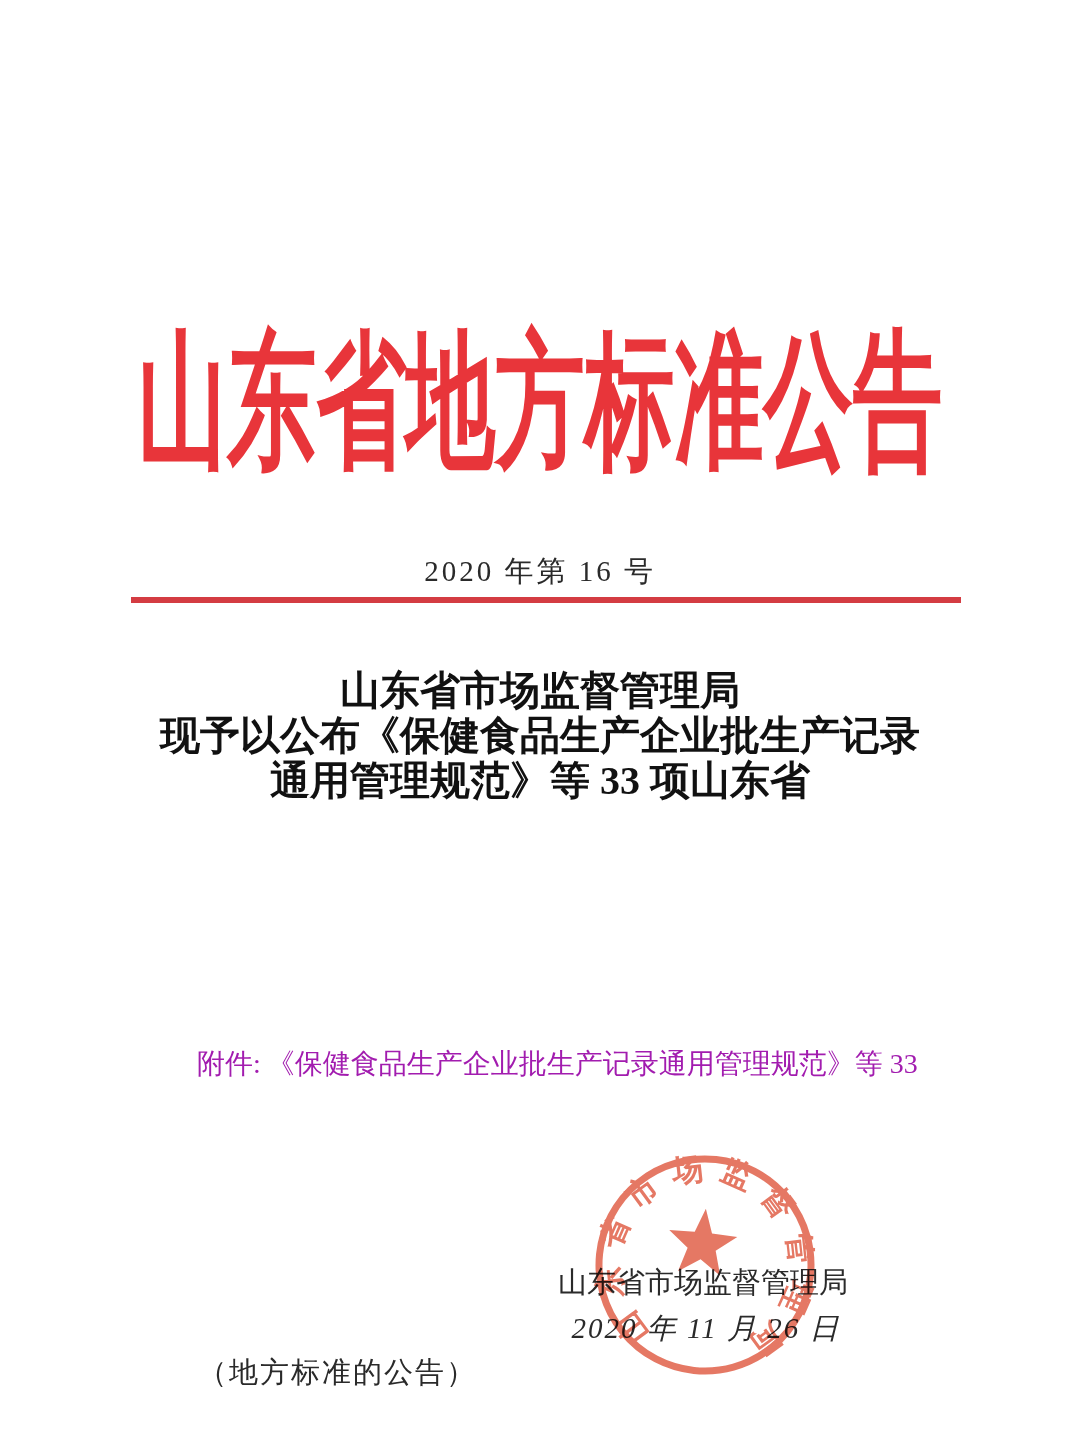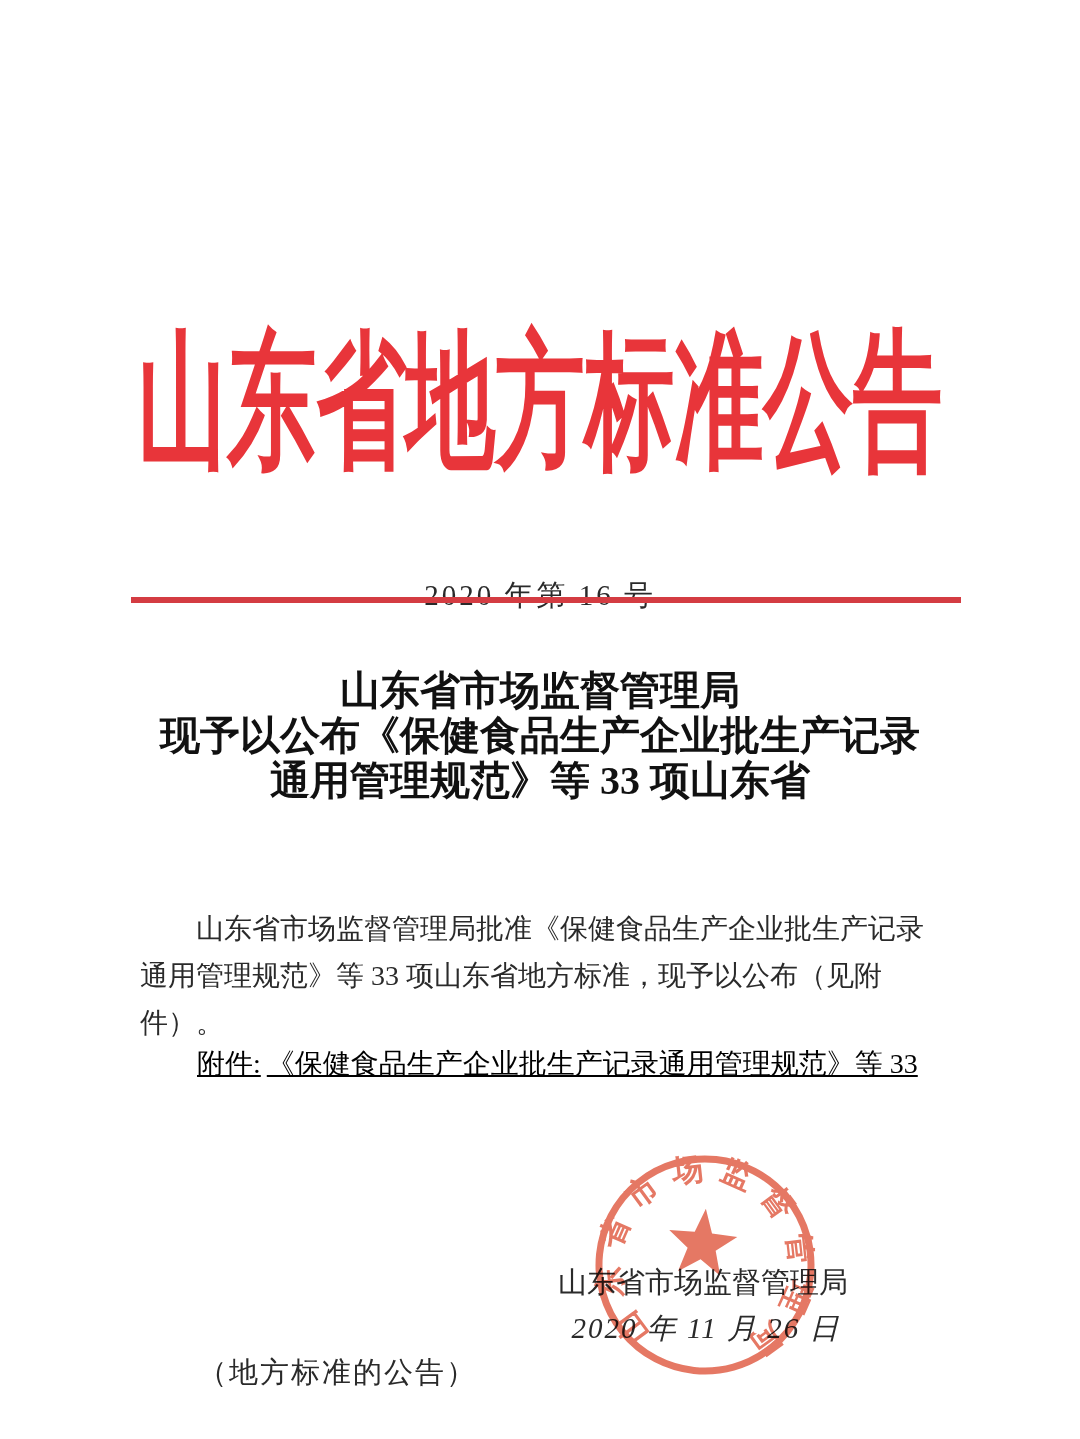--- a/index.html
+++ b/index.html
@@ -25,21 +25,20 @@
   .issue-number {
     position: absolute;
     top: 551px;
     left: 0;
     width: 1080px;
     text-align: center;
     font-size: 29px;
     line-height: 40px;
     letter-spacing: 3px;
     color: #2a2a2a;
-    margin-top: 24px;
   }
 
   .red-rule {
     position: absolute;
     top: 597px;
     left: 131px;
     width: 830px;
     height: 6px;
     background: #d43c42;
   }
@@ -66,23 +65,22 @@
     color: #2a2a2a;
   }
   .body-line-1 { text-indent: 56px; }
 
   .attach-line-1 {
     position: absolute;
     top: 1044px;
     left: 197px;
     font-size: 28px;
     line-height: 40px;
-    color: #000000;
+    color: #a21caf;
     white-space: nowrap;
-    text-decoration: underline;
   }
   .attach-label { margin-right: 6px; }
   .attach-line-2 {
     position: absolute;
     top: 1087px;
     left: 275px;
     font-size: 28px;
     line-height: 40px;
     color: #2a2a2a;
     white-space: nowrap;
@@ -146,24 +144,20 @@
   <div class="issue-number">2020 年第 16 号</div>
 
   <div class="red-rule"></div>
 
   <div class="doc-title">
     <div>山东省市场监督管理局</div>
     <div>现予以公布《保健食品生产企业批生产记录</div>
     <div>通用管理规范》等 33 项山东省</div>
   </div>
 
-  <div class="body-block">
-    <div class="body-line-1">山东省市场监督管理局批准《保健食品生产企业批生产记录</div>
-    <div>通用管理规范》等 33 项山东省地方标准，现予以公布（见附件）。</div>
-  </div>
 
   <div class="attach-line-1">
     <span class="attach-label">附件:</span><span>《保健食品生产企业批生产记录通用管理规范》等 33</span>
   </div>
 
   <div class="sig-agency">山东省市场监督管理局</div>
   <div class="sig-date">2020 年 11 月 26 日</div>
 
   <div class="footer-note">（地方标准的公告）</div>
 

